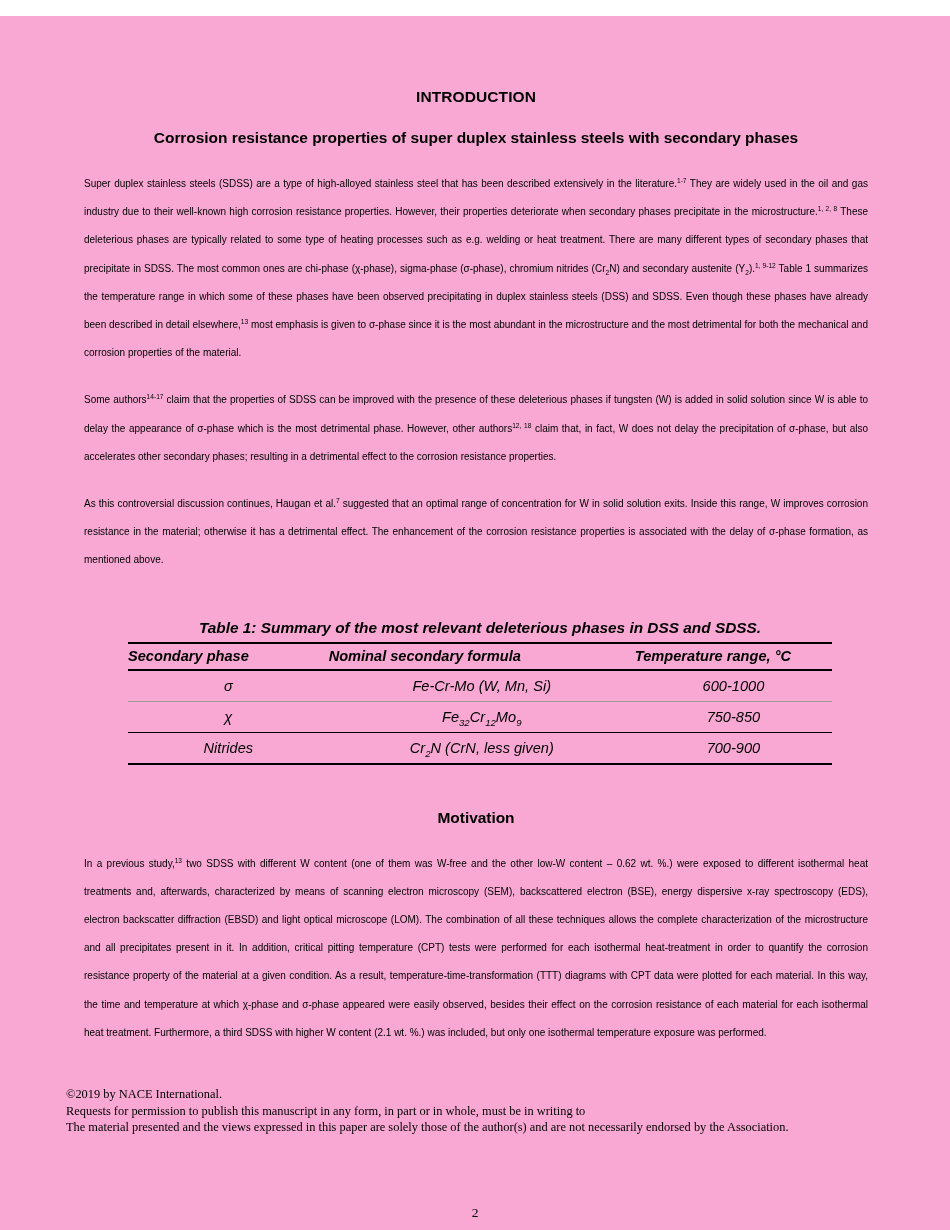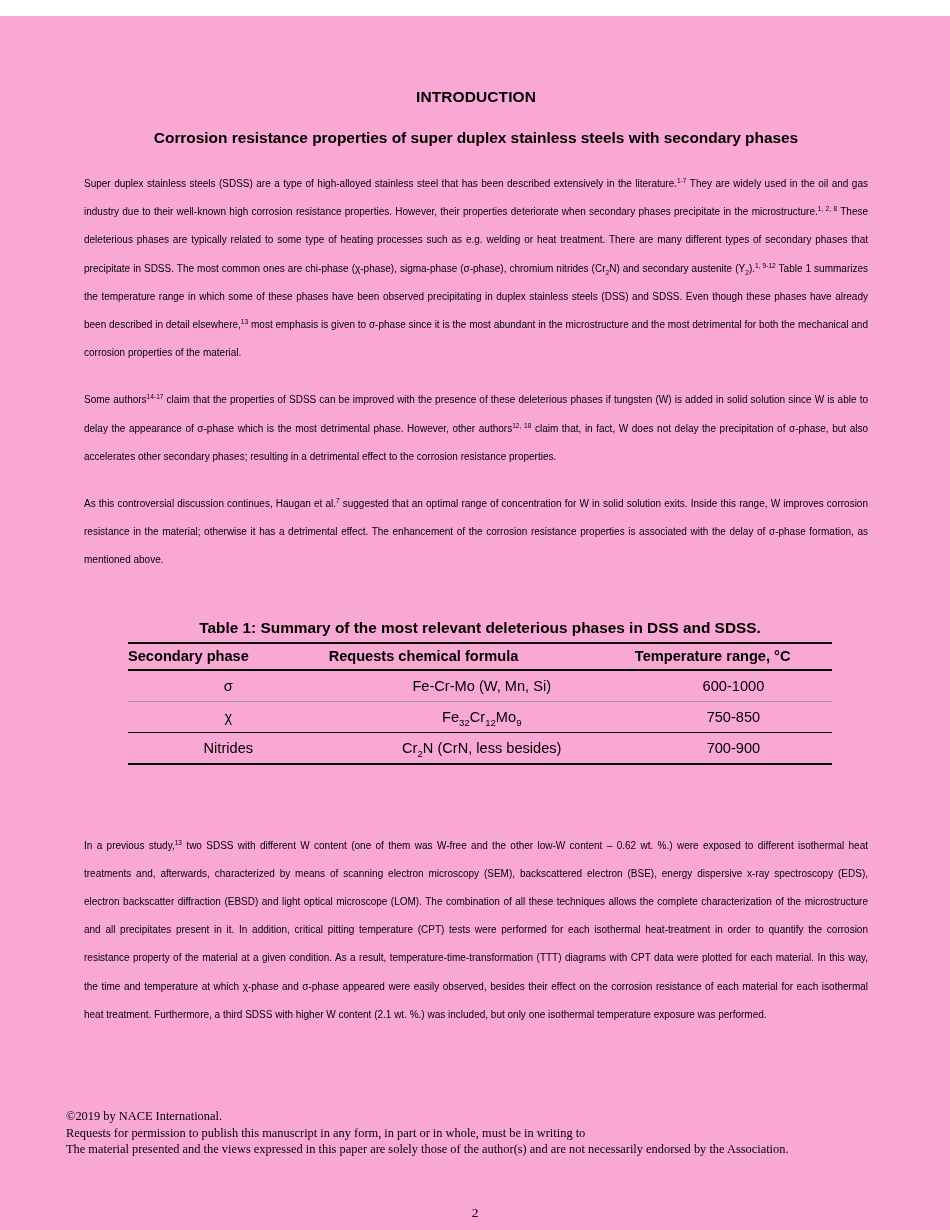--- a/index.html
+++ b/index.html
@@ -63,20 +63,21 @@
     font-size: 0.66em;
     vertical-align: sub;
     line-height: 0;
     text-align: right;
   }
 
   
   .table-wrap {
     width: 704px;
     margin-left: 44px;
+    font-style: italic;
   }
   table.deleterious {
     width: 100%;
     border-collapse: collapse;
     font-size: 14.6px;
   }
   table.deleterious caption {
     caption-side: top;
     font-size: 15.4px;
     font-weight: bold;
@@ -102,21 +103,21 @@
   table.deleterious tr.row-chi   td { border-bottom: 1.2px solid #000; }
   table.deleterious tr.row-nit   td { border-bottom: 2.4px solid #000; }
   table.deleterious col.c1 { width: 28.5%; }
   table.deleterious col.c2 { width: 43.5%; }
   table.deleterious col.c3 { width: 28.0%; }
 
   
   .footer {
     position: absolute;
     left: 66px;
-    top: 1092px;
+    top: 1070px;
     width: 790px;
     font-family: "Liberation Serif", serif;
     font-size: 12.4px;
     line-height: 16.6px;
     color: #000;
   }
   .footer div { white-space: nowrap; }
   .page-number {
     position: absolute;
     left: 0;
@@ -163,46 +164,47 @@
       <table class="deleterious">
         <caption>Table 1: Summary of the most relevant deleterious phases in DSS and SDSS.</caption>
         <colgroup>
             <col class="c1">
             <col class="c2">
             <col class="c3">
           </colgroup>
         <thead>
           <tr>
             <th>Secondary phase</th>
-            <th>Requests chemical formula</th>
+            <th>Nominal secondary formula</th>
             <th>Temperature range, °C</th>
           </tr>
         </thead>
         <tbody>
           <tr class="row-sigma">
             <td>σ</td>
             <td><span>Fe-Cr-Mo (W, Mn, Si)</span></td>
             <td>600-1000</td>
           </tr>
           <tr class="row-chi">
             <td>χ</td>
             <td><span>Fe</span><sub>32</sub><span>Cr</span><sub>12</sub><span>Mo</span><sub>9</sub></td>
             <td>750-850</td>
           </tr>
           <tr class="row-nit">
             <td>Nitrides</td>
-            <td><span>Cr</span><sub>2</sub><span>N (CrN, less besides)</span></td>
+            <td><span>Cr</span><sub>2</sub><span>N (CrN, less given)</span></td>
             <td>700-900</td>
           </tr>
         </tbody>
       </table>
     </div>
 
     <div class="spacer-lg"></div>
 
+    <h2 class="subhead">Motivation</h2>
 
     <div class="spacer-md"></div>
 
     <p class="body"><span>In a previous study,</span><sup>13</sup><span> two SDSS with different W content (one of them was W-free and the other low-W content – 0.62 wt. %.) were exposed to different isothermal heat treatments and, afterwards, characterized by means of scanning electron microscopy (SEM), backscattered electron (BSE), energy dispersive x-ray spectroscopy (EDS), electron backscatter diffraction (EBSD) and light optical microscope (LOM). The combination of all these techniques allows the complete characterization of the microstructure and all precipitates present in it. In addition, critical pitting temperature (CPT) tests were performed for each isothermal heat-treatment in order to quantify the corrosion resistance property of the material at a given condition. As a result, temperature-time-transformation (TTT) diagrams with CPT data were plotted for each material. In this way, the time and temperature at which χ-phase and σ-phase appeared were easily observed, besides their effect on the corrosion resistance of each material for each isothermal heat treatment. Furthermore, a third SDSS with higher W content (2.1 wt. %.) was included, but only one isothermal temperature exposure was performed.</span></p>
 
   </div>
 
   <div class="footer">
     <div>©2019 by NACE International.</div>
     <div>Requests for permission to publish this manuscript in any form, in part or in whole, must be in writing to</div>

